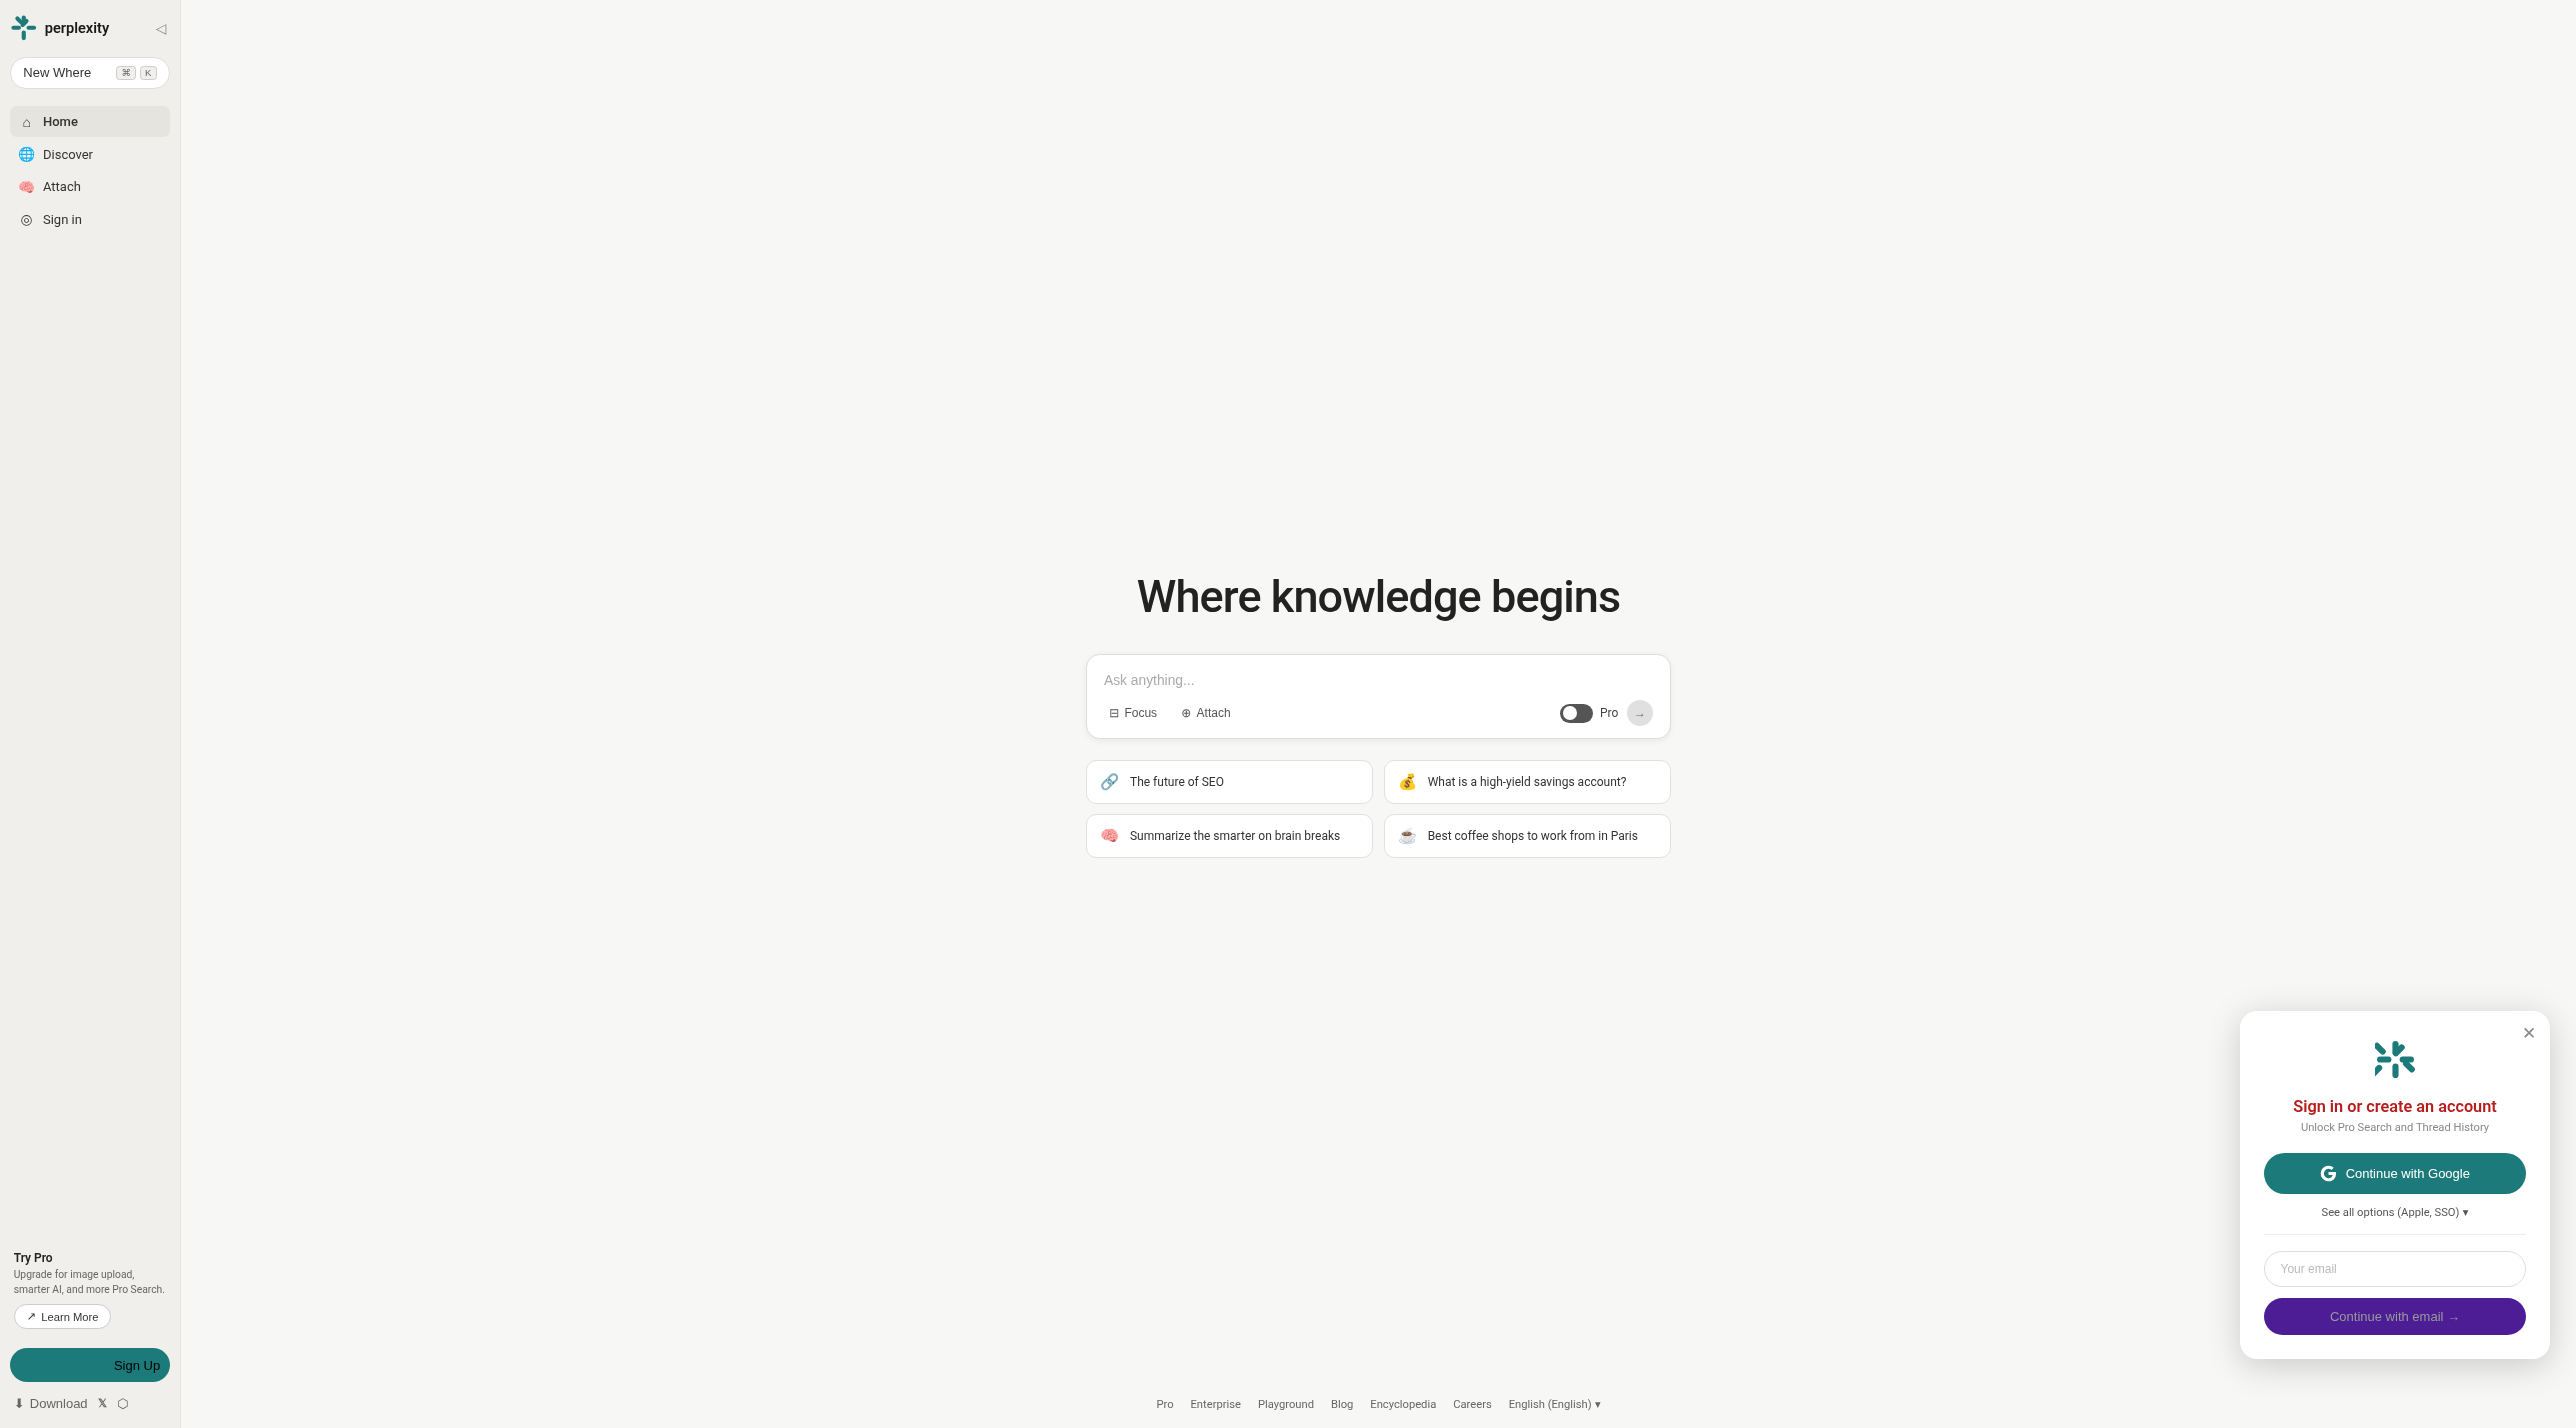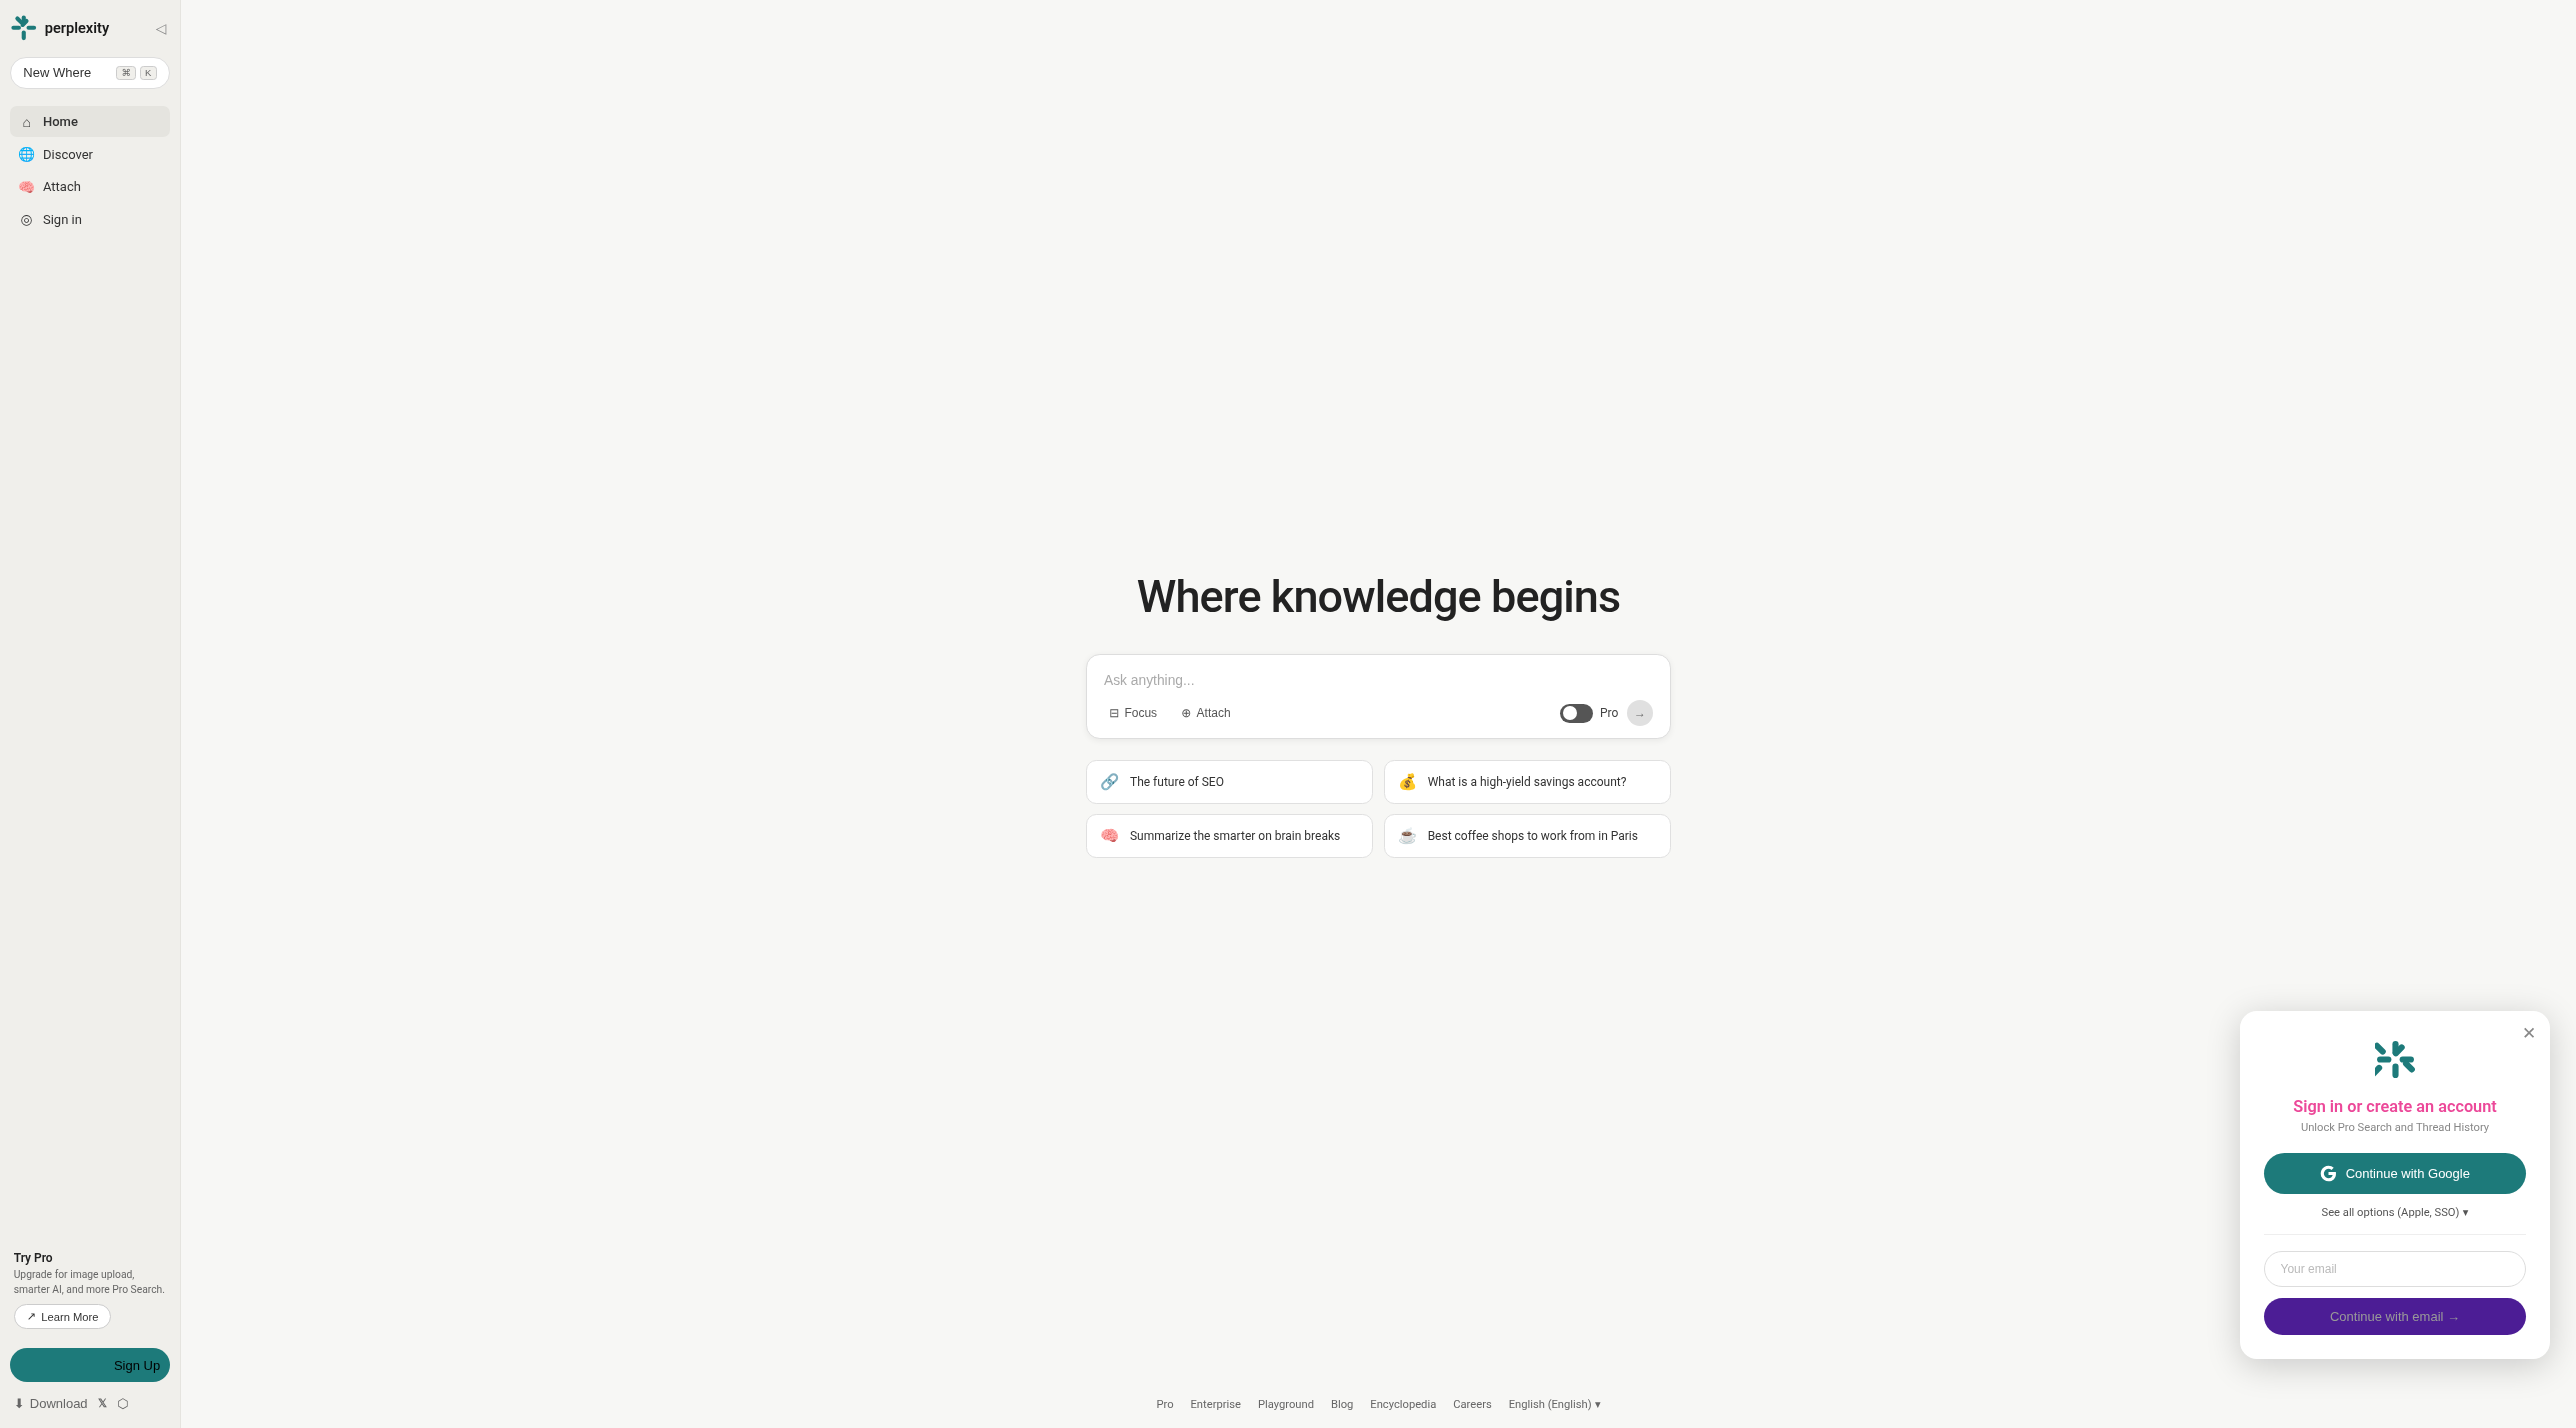--- a/index.html
+++ b/index.html
@@ -351,21 +351,21 @@
       font-size: 17px;
       cursor: pointer;
       color: #888;
     }
     .popup-logo {
       margin-bottom: 13.8px;
     }
     .popup-title {
       font-size: 16.3px;
       font-weight: 600;
-      color: #ec4899;
+      color: #b91c1c;
       text-align: center;
       margin-bottom: 5.2px;
     }
     .popup-subtitle {
       font-size: 11.2px;
       color: #888;
       text-align: center;
       margin-bottom: 19px;
     }
     .google-btn {

